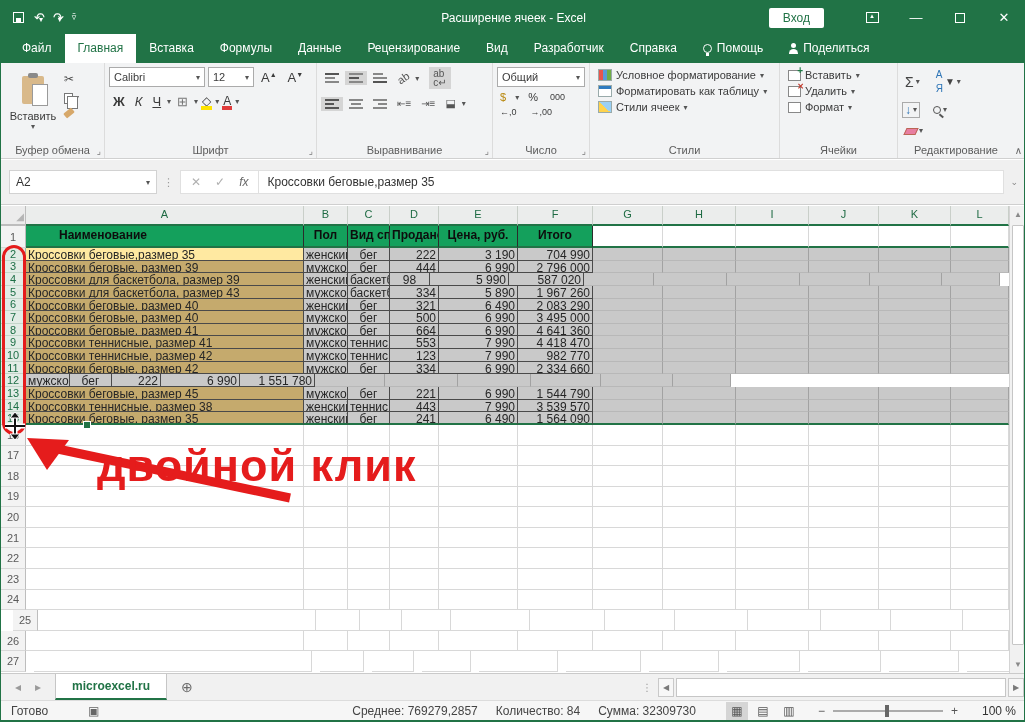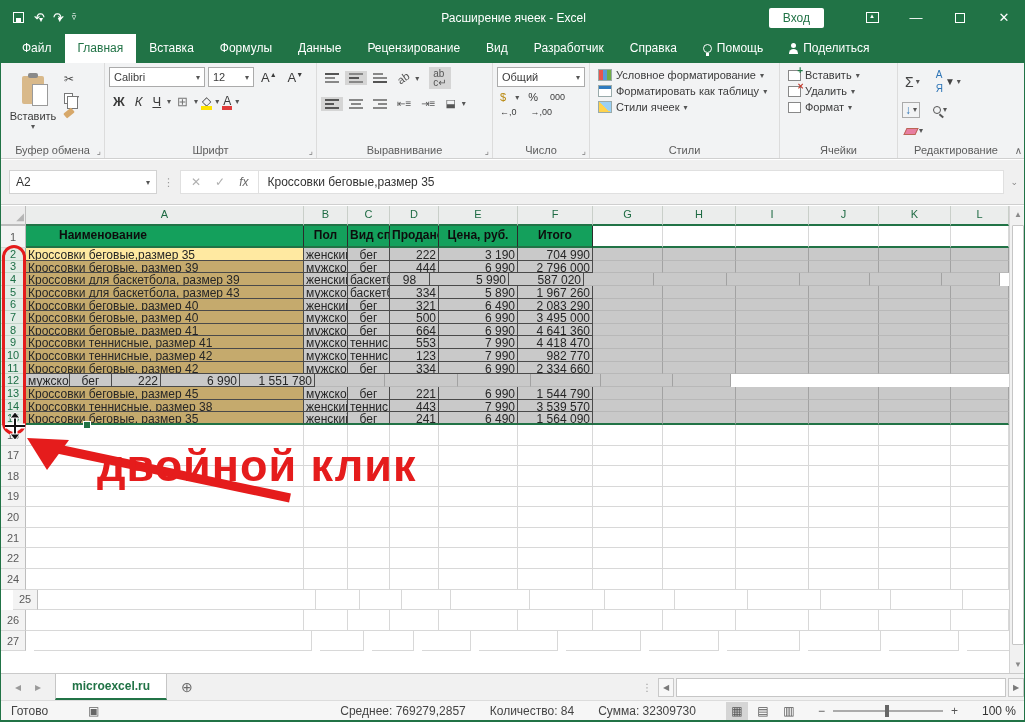--- a/index.html
+++ b/index.html
@@ -126,21 +126,21 @@
   #sheettab{background:#fff;color:var(--green);font-weight:bold;display:flex;align-items:center;padding:0 16px;border-left:1px solid #c6c6c6;border-right:1px solid #c6c6c6;border-bottom:2px solid var(--green);cursor:pointer;}
   .addsheet{display:flex;align-items:center;padding:0 14px;color:#6a6a6a;font-size:14px;cursor:pointer;}
   .hscroll{margin-left:auto;display:flex;align-items:center;gap:2px;padding-right:2px;}
   .hdots{color:#9a9a9a;font-size:10px;padding:0 4px;}
   .harrow{width:16px;height:19px;border:1px solid #c9c9c9;background:#f7f7f7;color:#7a7a7a;font-size:8px;display:flex;align-items:center;justify-content:center;cursor:pointer;}
   #hthumb{width:330px;height:19px;background:#fff;border:1px solid #c6c6c6;cursor:pointer;}
 
   
   #statusbar{top:699px;height:23px;background:#f6f6f6;border-top:1px solid #dcdcdc;display:flex;align-items:center;font-size:12px;color:#444;padding:0 10px;border-bottom:3px solid var(--green);}
   #macro-ic{margin-left:40px;color:#666;font-size:12px;cursor:pointer;}
-  .aggs{margin-left:auto;display:flex;gap:24px;align-items:center;justify-content:space-between;}
+  .aggs{margin-left:auto;display:flex;gap:18px;align-items:center;justify-content:space-between;}
   .views{display:flex;gap:4px;margin-left:30px;}
   .viewbtn{width:22px;height:18px;display:flex;align-items:center;justify-content:center;color:#555;cursor:pointer;font-size:12px;}
   .viewbtn.on{background:#d5d5d5;}
   .zoomctl{display:flex;align-items:center;gap:8px;margin-left:18px;color:#555;}
   .ztrack{width:110px;height:2px;background:#ababab;position:relative;}
   #zthumb{position:absolute;left:52px;top:-5px;width:4px;height:12px;background:#666;cursor:pointer;}
   #zoomlvl{margin-left:14px;color:#333;width:44px;text-align:right;}
 </style>
 </head>
 <body>
@@ -729,20 +729,35 @@
         <div class="c b-norm" style="width: 79px; height: 20.58px;"></div>
         <div class="c b-norm" style="width: 75px; height: 20.58px;"></div>
         <div class="c b-norm" style="width: 70px; height: 20.58px;"></div>
         <div class="c b-norm" style="width: 73px; height: 20.58px;"></div>
         <div class="c b-norm" style="width: 73px; height: 20.58px;"></div>
         <div class="c b-norm" style="width: 70px; height: 20.58px;"></div>
         <div class="c b-norm" style="width: 72px; height: 20.58px;"></div>
         <div class="c b-norm" style="width: 58px; height: 20.58px;"></div>
       </div>
       <div class="grow" style="height: 20.58px;">
+        <div class="c rowhdr plain" style="width: 25px; height: 20.58px;">23</div>
+        <div class="c b-norm" style="width: 278px; height: 20.58px;"></div>
+        <div class="c b-norm" style="width: 44px; height: 20.58px;"></div>
+        <div class="c b-norm" style="width: 42px; height: 20.58px;"></div>
+        <div class="c b-norm" style="width: 49px; height: 20.58px;"></div>
+        <div class="c b-norm" style="width: 79px; height: 20.58px;"></div>
+        <div class="c b-norm" style="width: 75px; height: 20.58px;"></div>
+        <div class="c b-norm" style="width: 70px; height: 20.58px;"></div>
+        <div class="c b-norm" style="width: 73px; height: 20.58px;"></div>
+        <div class="c b-norm" style="width: 73px; height: 20.58px;"></div>
+        <div class="c b-norm" style="width: 70px; height: 20.58px;"></div>
+        <div class="c b-norm" style="width: 72px; height: 20.58px;"></div>
+        <div class="c b-norm" style="width: 58px; height: 20.58px;"></div>
+      </div>
+      <div class="grow" style="height: 20.58px;">
         <div class="c rowhdr plain" style="width: 25px; height: 20.58px;">24</div>
         <div class="c b-norm" style="width: 278px; height: 20.58px;"></div>
         <div class="c b-norm" style="width: 44px; height: 20.58px;"></div>
         <div class="c b-norm" style="width: 42px; height: 20.58px;"></div>
         <div class="c b-norm" style="width: 49px; height: 20.58px;"></div>
         <div class="c b-norm" style="width: 79px; height: 20.58px;"></div>
         <div class="c b-norm" style="width: 75px; height: 20.58px;"></div>
         <div class="c b-norm" style="width: 70px; height: 20.58px;"></div>
         <div class="c b-norm" style="width: 73px; height: 20.58px;"></div>
         <div class="c b-norm" style="width: 73px; height: 20.58px;"></div>

